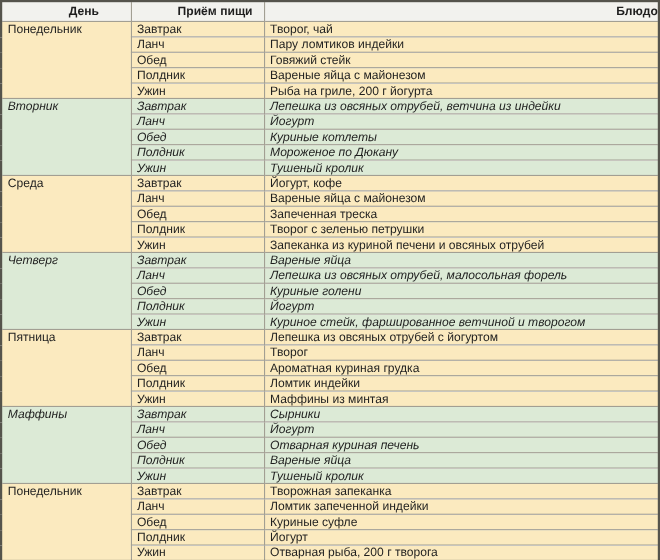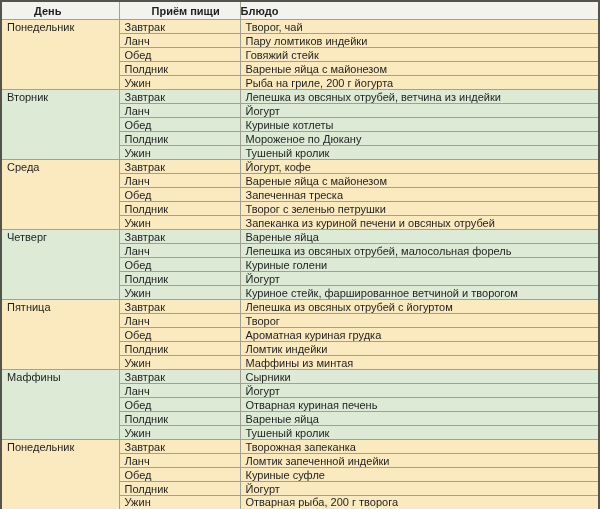--- a/index.html
+++ b/index.html
@@ -34,27 +34,27 @@
     color:var(--text);
     padding:0 0 0 5px;
     white-space:nowrap;
     overflow:hidden;
     vertical-align:middle;
   }
   table.menu thead th{
     background:var(--header-bg);
     font-weight:bold;
     height:17px;
-    text-align:left;
+    text-align:center;
     padding-left:32px;
   }
-  table.menu thead th.center{ text-align:left; padding-left:0; }
+  table.menu thead th.center{ text-align:right; padding-left:0; }
   table.menu tbody tr{ height:14px; }
   table.menu tbody tr.cream td{ background:var(--cream); }
-  table.menu tbody tr.green td{ background:var(--green); }
+  table.menu tbody tr.green td{ background:var(--green);font-style:italic; }
   table.menu td.day-cell{
     vertical-align:top;
     padding-top:1px;
   }
 </style>
 </head>
 <body>
 
 <table class="menu">
   <colgroup>

